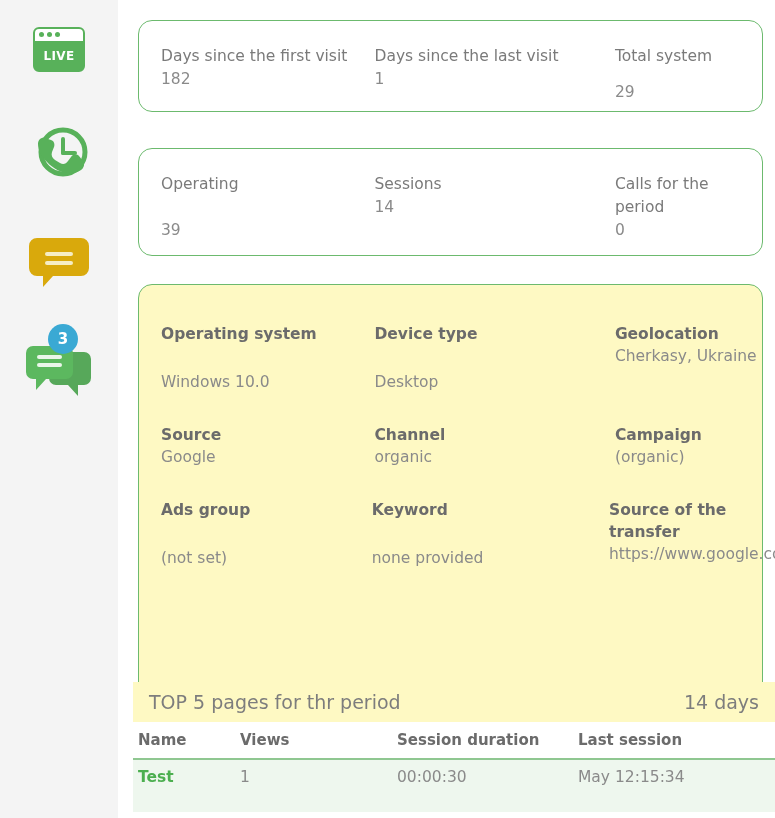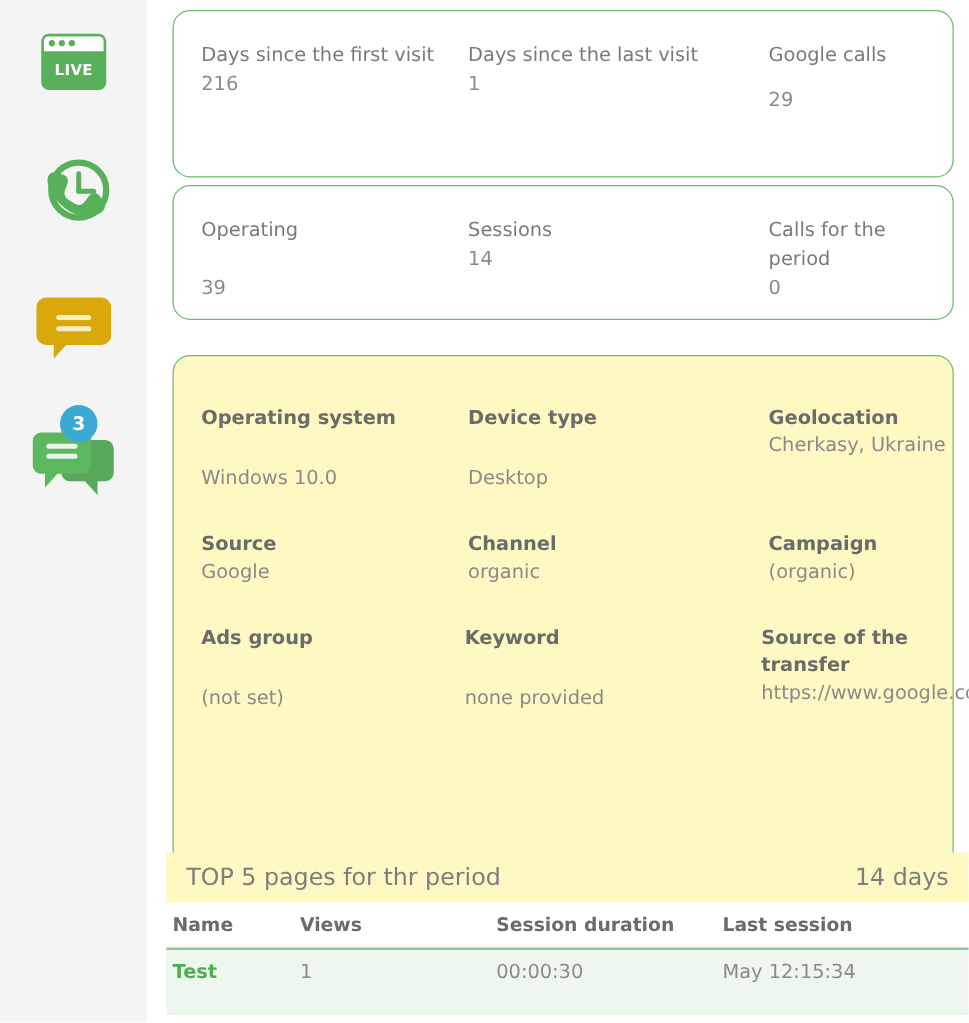--- a/index.html
+++ b/index.html
@@ -92,21 +92,21 @@
   }
 
   .card {
     position: absolute;
     left: 20px;
     width: 625px;
     border: 1px solid #6cba6e;
     border-radius: 14px;
     background: #ffffff;
   }
-  #card-visits { top: 8px;  height: 134px; }
+  #card-visits { top: 20px;  height: 92px; }
   #card-traffic{ top: 148px; height: 108px; }
   #card-info   { top: 284px; height: 421px; background: #fef9c3; }
 
   .row3 {
     display: flex;
     padding: 0;
   }
   .col {
     padding: 0;
   }
@@ -251,28 +251,28 @@
   </div>
 
 </div>
 
 <div id="main">
 
   <div class="card" id="card-visits">
     <div class="row3">
       <div class="col col-1">
         <div class="stat-label">Days since the first visit</div>
-        <div class="stat-value">216</div>
+        <div class="stat-value">182</div>
       </div>
       <div class="col col-2">
         <div class="stat-label">Days since the last visit</div>
         <div class="stat-value">1</div>
       </div>
       <div class="col col-3">
-        <div class="stat-label">Google calls</div>
+        <div class="stat-label">Total system</div>
         <div class="stat-value" style="margin-top:13px">29</div>
       </div>
     </div>
   </div>
 
   <div class="card" id="card-traffic">
     <div class="row3">
       <div class="col col-1">
         <div class="stat-label">Operating</div>
         <div class="stat-value" style="margin-top:23px">39</div>

